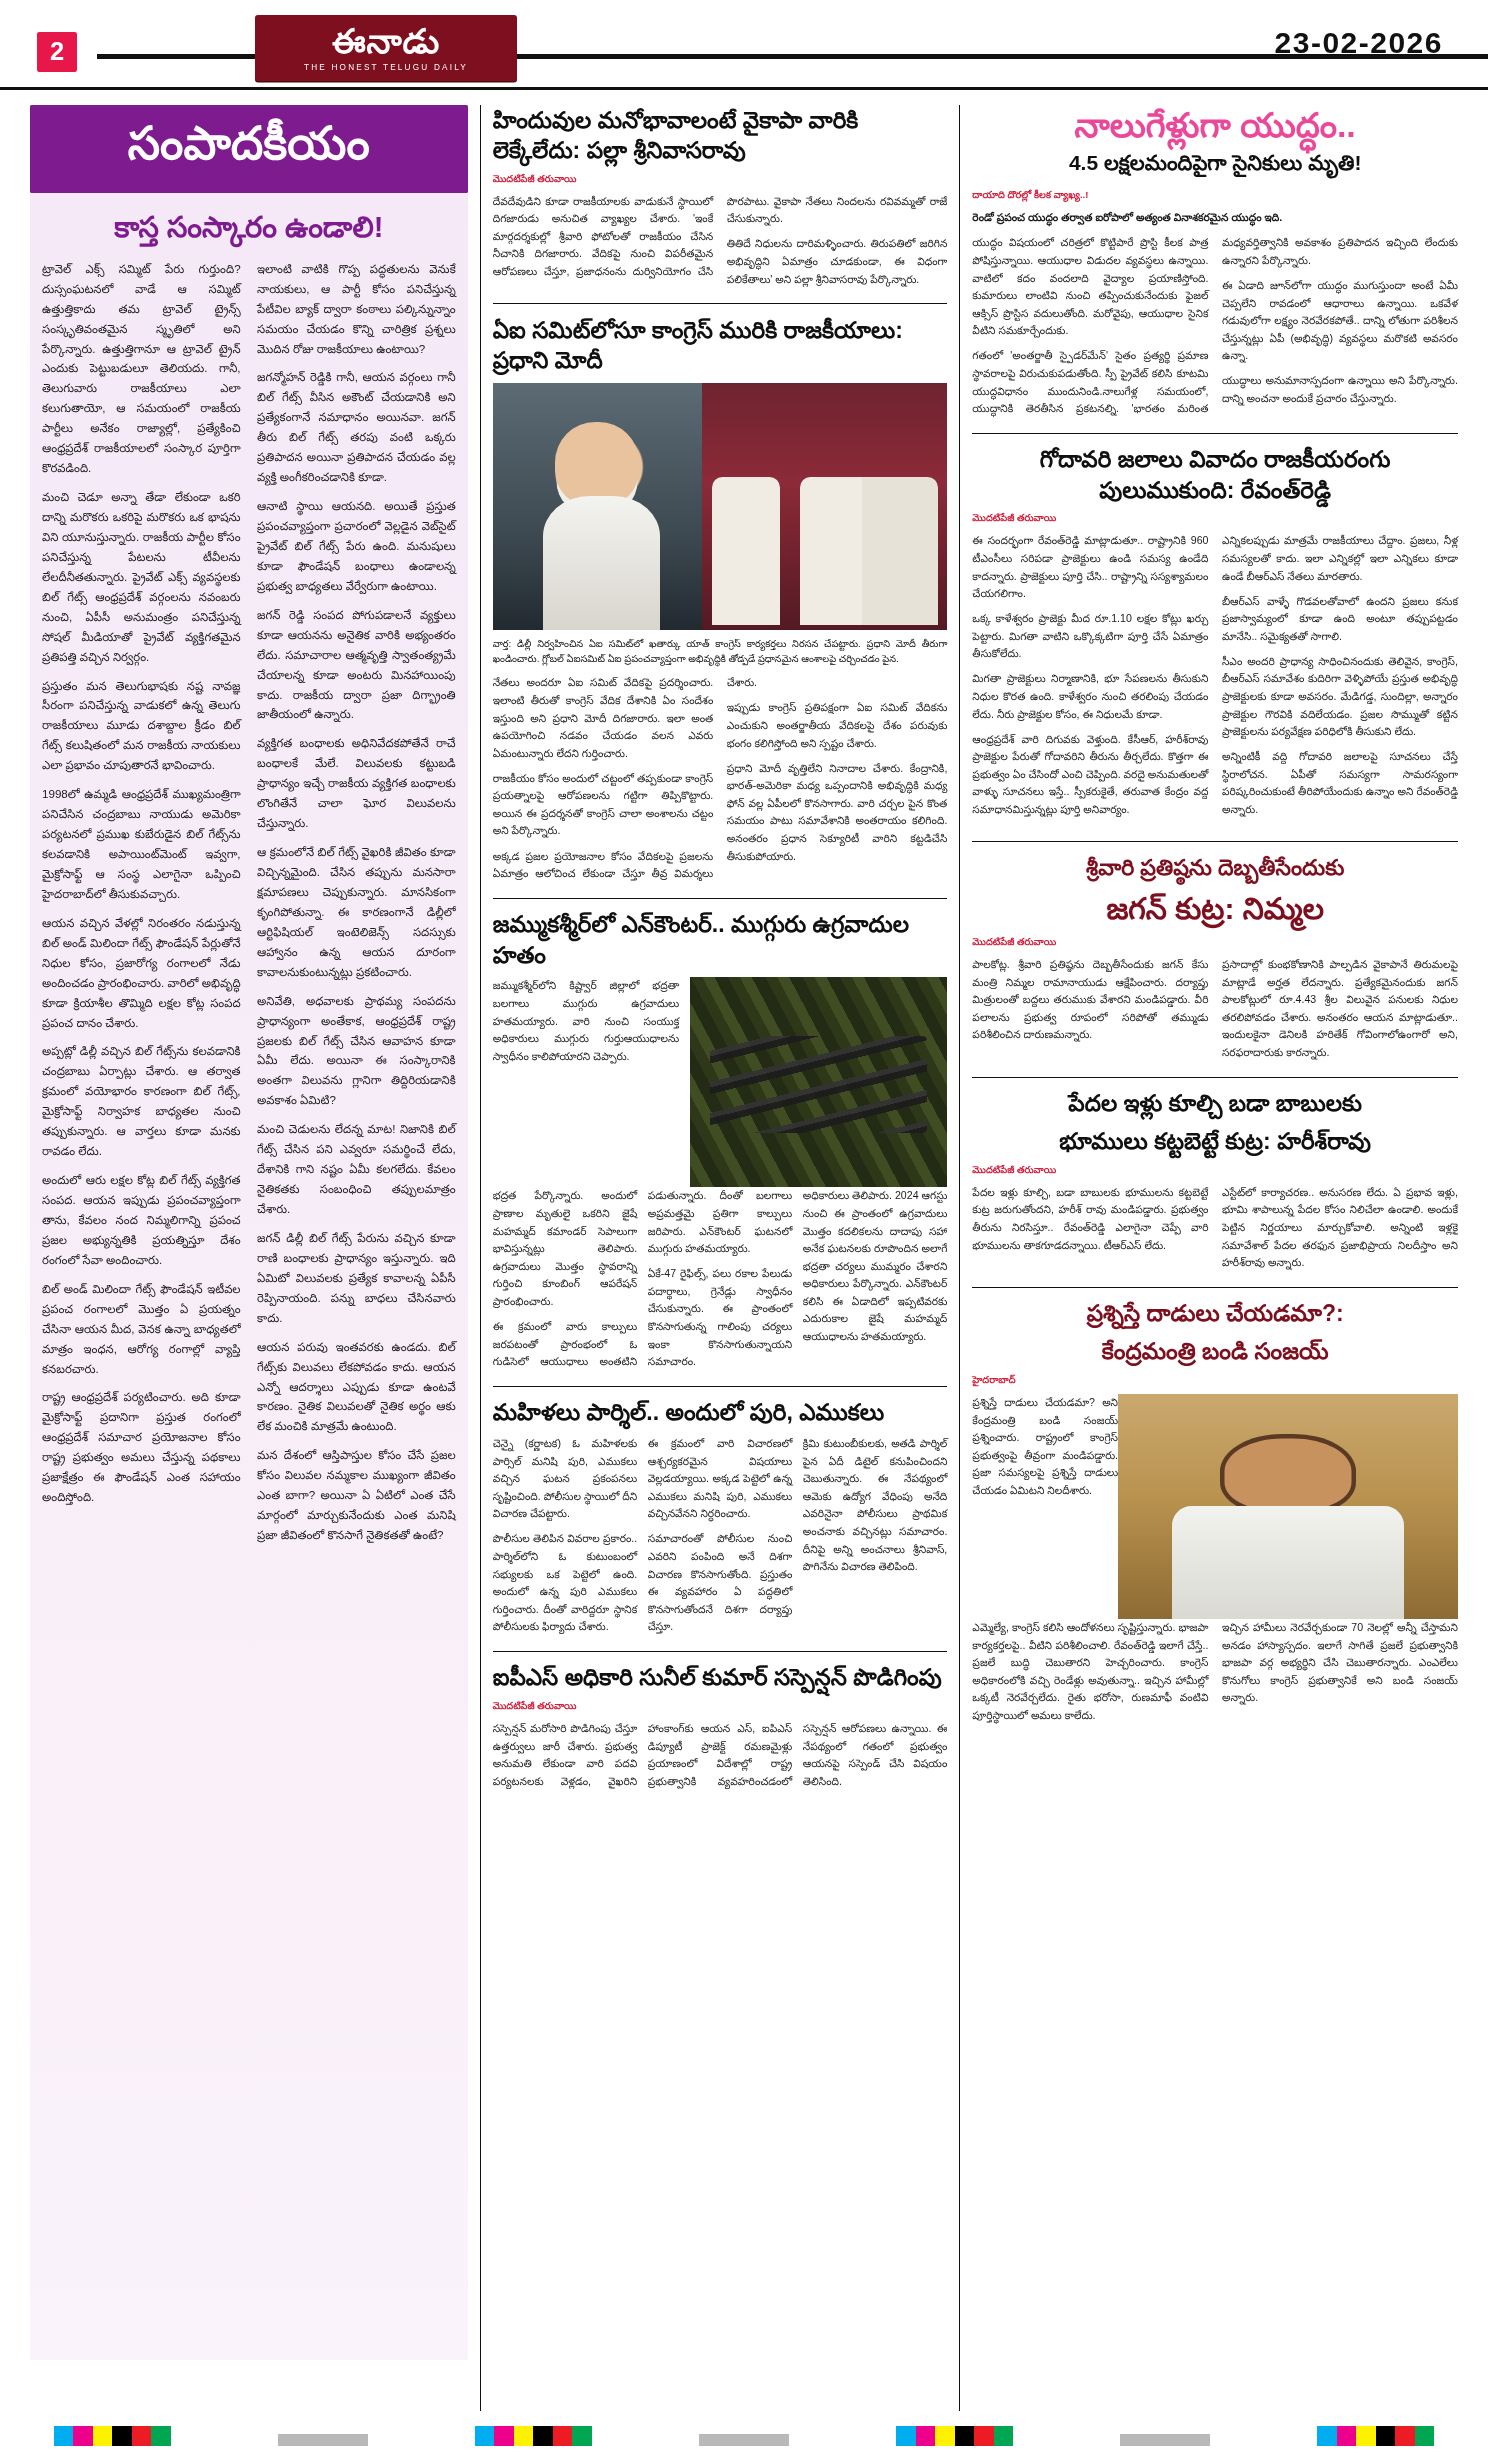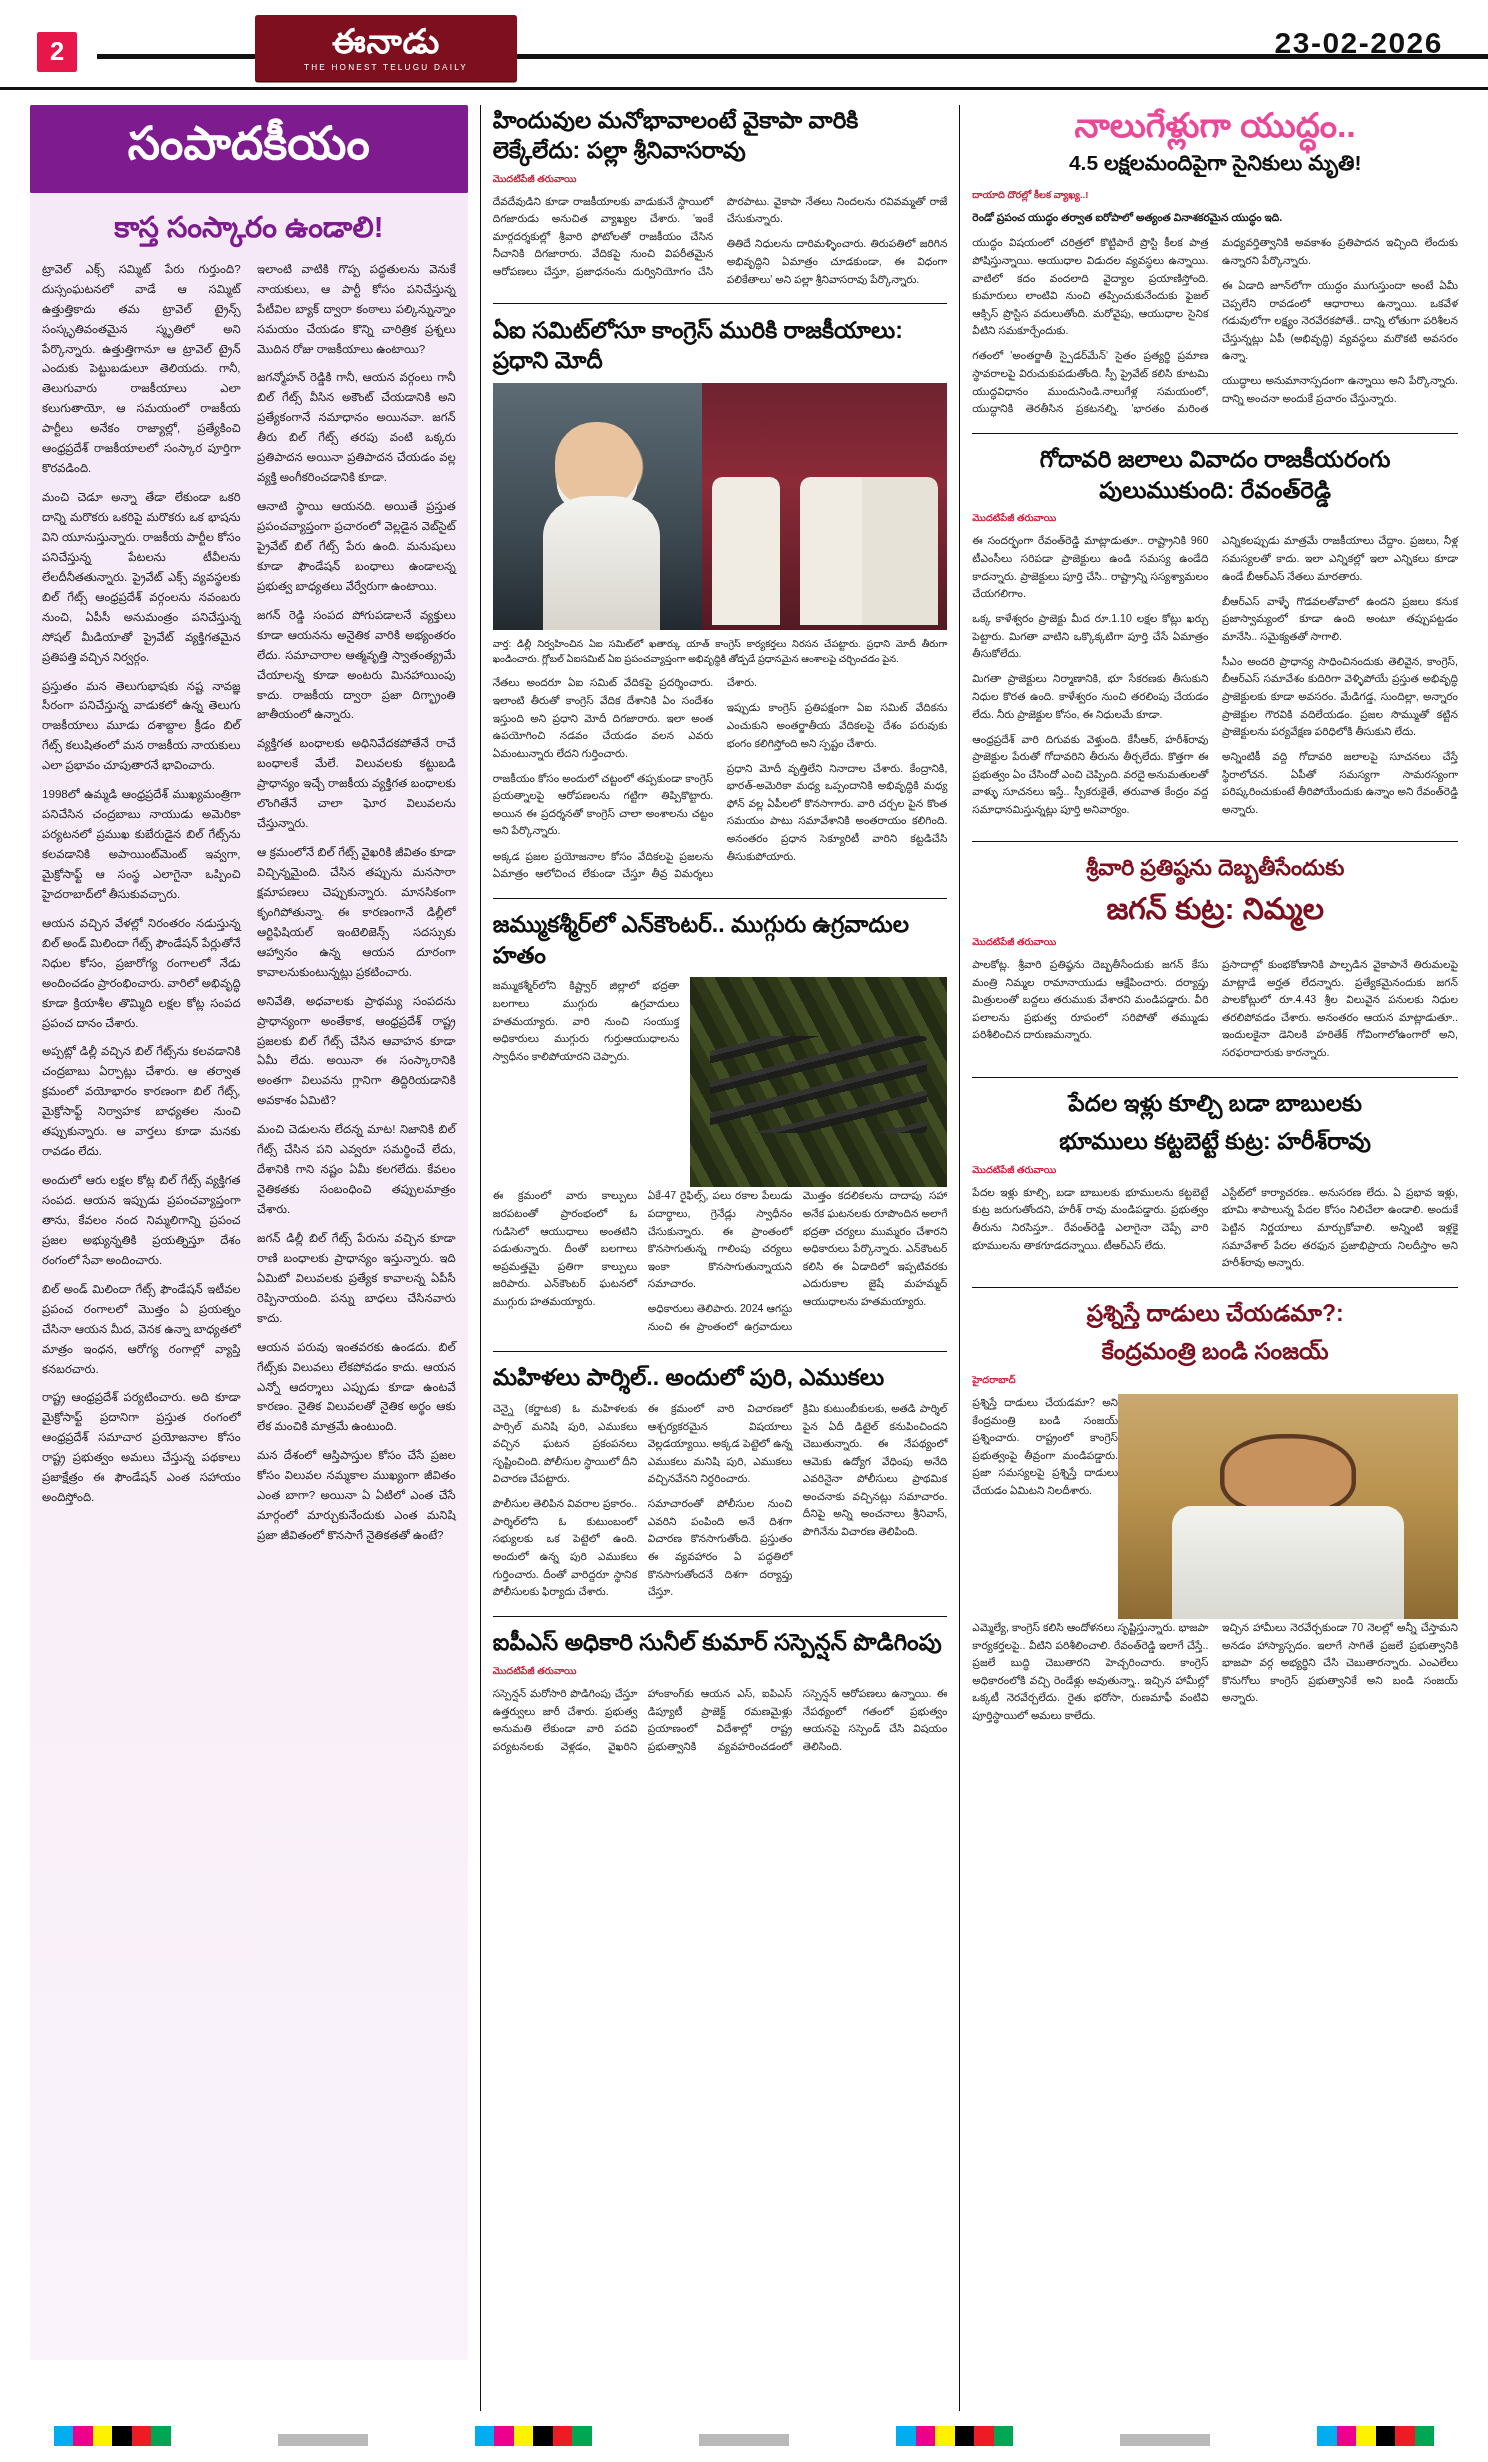--- a/index.html
+++ b/index.html
@@ -324,20 +324,21 @@
       <h2 class="headline">జమ్ముకశ్మీర్‌లో ఎన్‌కౌంటర్.. ముగ్గురు ఉగ్రవాదుల హతం</h2>
       <div style="display:flex; gap:10.5px;">
         <div style="width:42%;">
           <p>జమ్ముకశ్మీర్‌లోని కిష్ట్వార్ జిల్లాలో భద్రతా బలగాలు ముగ్గురు ఉగ్రవాదులు హతమయ్యారు. వారి నుంచి సంయుక్త అధికారులు ముగ్గురు గుర్తుఆయుధాలను స్వాధీనం కాలిపోయారని చెప్పారు.</p>
         </div>
         <div style="width:58%;">
           <div class="photo photo-guns"></div>
         </div>
       </div>
       <div class="body-cols-3">
+        <p>భద్రత పేర్కొన్నారు. అందులో ప్రాణాల మృతులై ఒకరిని జైషే మహమ్మద్ కమాండర్ సెపాలుగా భావిస్తున్నట్లు తెలిపారు. ఉగ్రవాదులు మెుత్తం స్థావరాన్ని గుర్తించి కూంబింగ్ ఆపరేషన్ ప్రారంభించారు.</p>
         <p>ఈ క్రమంలో వారు కాల్పులు జరపటంతో ప్రారంభంలో ఓ గుడిసెలో ఆయుధాలు అంతటిని పడుతున్నారు. దీంతో బలగాలు అప్రమత్తమై ప్రతిగా కాల్పులు జరిపారు. ఎన్‌కౌంటర్ ఘటనలో ముగ్గురు హతమయ్యారు.</p>
         <p>ఏకే-47 రైఫిల్స్, పలు రకాల పేలుడు పదార్థాలు, గ్రెనేడ్లు స్వాధీనం చేసుకున్నారు. ఈ ప్రాంతంలో కొనసాగుతున్న గాలింపు చర్యలు ఇంకా కొనసాగుతున్నాయని సమాచారం.</p>
         <p>అధికారులు తెలిపారు. 2024 ఆగస్టు నుంచి ఈ ప్రాంతంలో ఉగ్రవాదులు మెుత్తం కదలికలను దాదాపు సహా అనేక ఘటనలకు రూపొందిన అలాగే భద్రతా చర్యలు ముమ్మరం చేశారని అధికారులు పేర్కొన్నారు. ఎన్‌కౌంటర్ కలిసి ఈ ఏడాదిలో ఇప్పటివరకు ఎదురుకాల జైషే మహమ్మద్ ఆయుధాలను హతమయ్యారు.</p>
       </div>
     </div>
 
     <hr class="hr">
 
     <div class="story">
       <h2 class="headline">మహిళలు పార్శిల్.. అందులో పురి, ఎముకలు</h2>
@@ -377,21 +378,21 @@
     </div>
 
     <hr class="hr">
 
     <div class="story">
       <h2 class="headline center">గోదావరి జలాలు వివాదం రాజకీయరంగు పులుముకుంది: రేవంత్‌రెడ్డి</h2>
       <div class="byline">మొదటిపేజీ తరువాయి</div>
       <div class="body-cols-2">
         <p>ఈ సందర్భంగా రేవంత్‌రెడ్డి మాట్లాడుతూ.. రాష్ట్రానికి 960 టీఎంసీలు సరిపడా ప్రాజెక్టులు ఉండి సమస్య ఉండేది కాదన్నారు. ప్రాజెక్టులు పూర్తి చేసి.. రాష్ట్రాన్ని సస్యశ్యామలం చేయగలిగాం.</p>
         <p>ఒక్క కాళేశ్వరం ప్రాజెక్టు మీద రూ.1.10 లక్షల కోట్లు ఖర్చు పెట్టారు. మిగతా వాటిని ఒక్కొక్కటిగా పూర్తి చేసే ఏమాత్రం తీసుకోలేదు.</p>
-        <p>మిగతా ప్రాజెక్టులు నిర్మాణానికి, భూ సేకరణకు తీసుకుని నిధుల కొరత ఉంది. కాళేశ్వరం నుంచి తరలింపు చేయడం లేదు. నీరు ప్రాజెక్టుల కోసం, ఈ నిధులమే కూడా.</p>
+        <p>మిగతా ప్రాజెక్టులు నిర్మాణానికి, భూ సేపణలను తీసుకుని నిధుల కొరత ఉంది. కాళేశ్వరం నుంచి తరలింపు చేయడం లేదు. నీరు ప్రాజెక్టుల కోసం, ఈ నిధులమే కూడా.</p>
         <p>ఆంధ్రప్రదేశ్ వారి దిగువకు వెళ్తుంది. కేసీఆర్, హరీశ్‌రావు ప్రాజెక్టుల పేరుతో గోదావరిని తీరును తీర్చలేదు. కొత్తగా ఈ ప్రభుత్వం ఏం చేసిందో ఎంచి చెప్పింది. వరదై అనుమతులతో వాళ్ళు సూచనలు ఇస్తే.. స్పీకరుకైతే, తరువాత కేంద్రం వద్ద సమాధానమిస్తున్నట్లు పూర్తి అనివార్యం.</p>
         <p>ఎన్నికలప్పుడు మాత్రమే రాజకీయాలు చేద్దాం. ప్రజలు, నీళ్ల సమస్యలతో కాదు. ఇలా ఎన్నికల్లో ఇలా ఎన్నికలు కూడా ఉండే బీఆర్ఎస్ నేతలు మారతారు.</p>
         <p>బీఆర్ఎస్ వాళ్ళే గొడవలతోవాలో ఉందని ప్రజలు కనుక ప్రజాస్వామ్యంలో కూడా ఉంది అంటూ తప్పుపట్టడం మానేసి.. సమైక్యతతో సాగాలి.</p>
         <p>సీఎం అందరి ప్రాధాన్య సాధించినందుకు తెలివైన, కాంగ్రెస్, బీఆర్ఎస్ సమావేశం కుదిరిగా వెళ్ళిపోయే ప్రస్తుత అభివృద్ధి ప్రాజెక్టులకు కూడా అవసరం. మేడిగడ్డ, సుందిల్లా, అన్నారం ప్రాజెక్టుల గౌరవికి వదిలేయడం. ప్రజల సొమ్ముతో కట్టిన ప్రాజెక్టులను పర్యవేక్షణ పరిధిలోకి తీసుకుని లేదు.</p>
         <p>అన్నింటికీ వద్ది గోదావరి జలాలపై సూచనలు చేస్తే స్థిరాలోచన. ఏపీతో సమస్యగా సామరస్యంగా పరిష్కరించుకుంటే తీరిపోయేందుకు ఉన్నాం అని రేవంత్‌రెడ్డి అన్నారు.</p>
       </div>
     </div>
 
     <hr class="hr">
 

